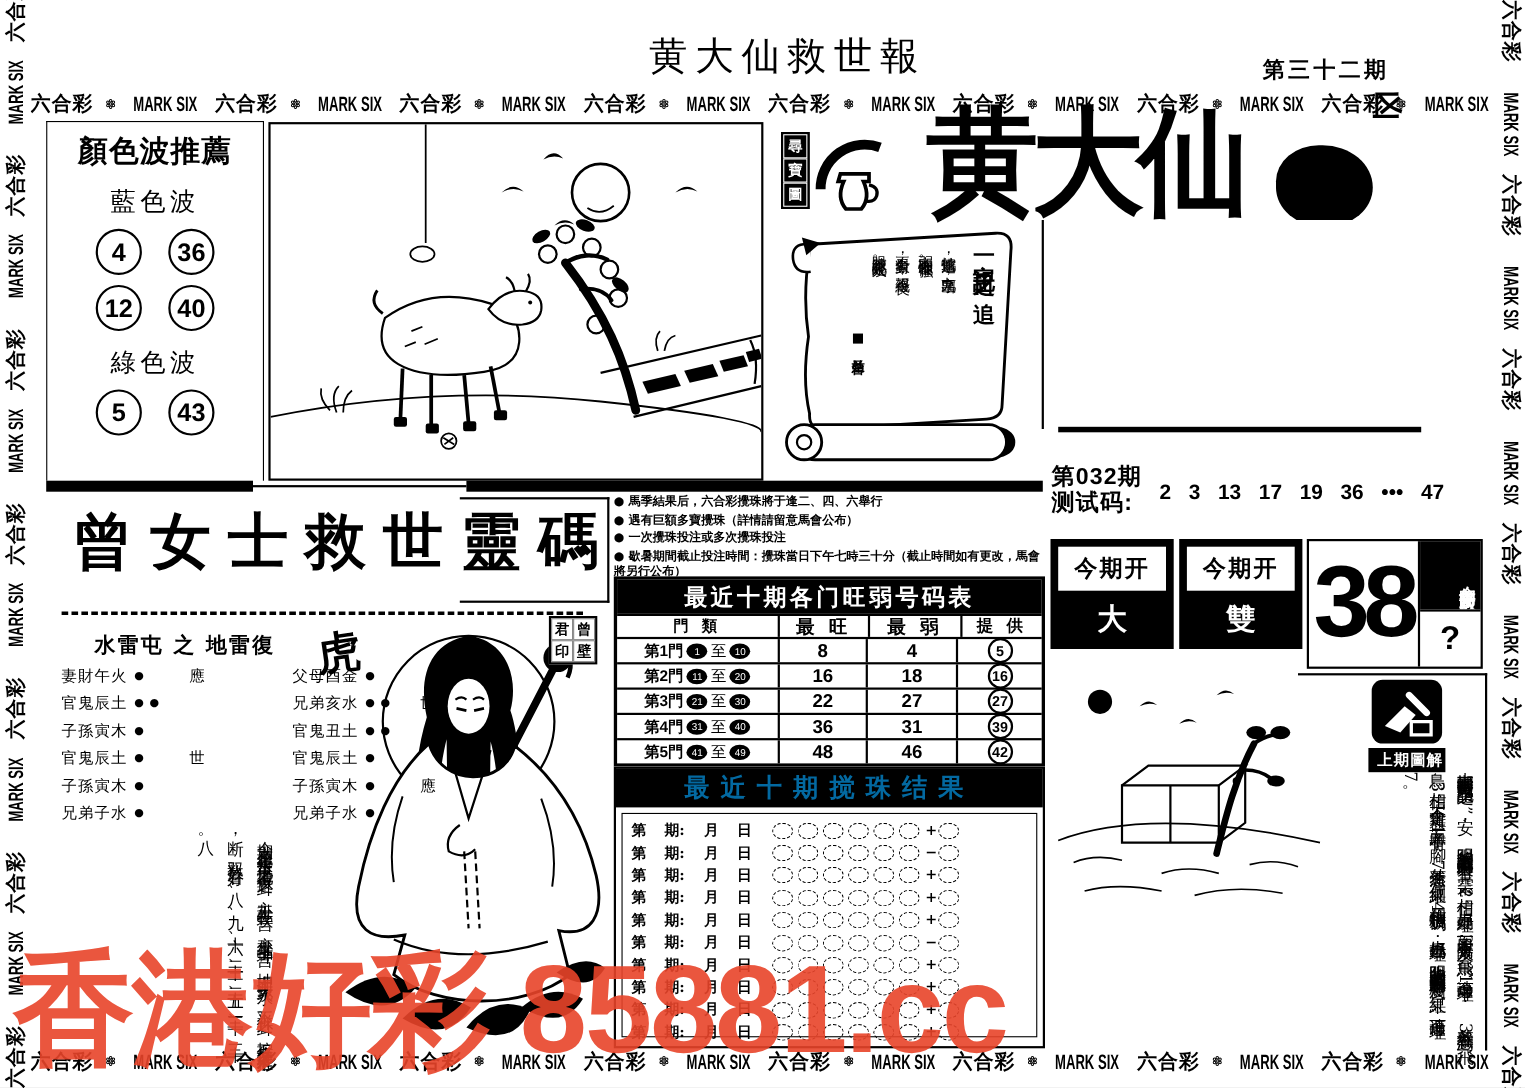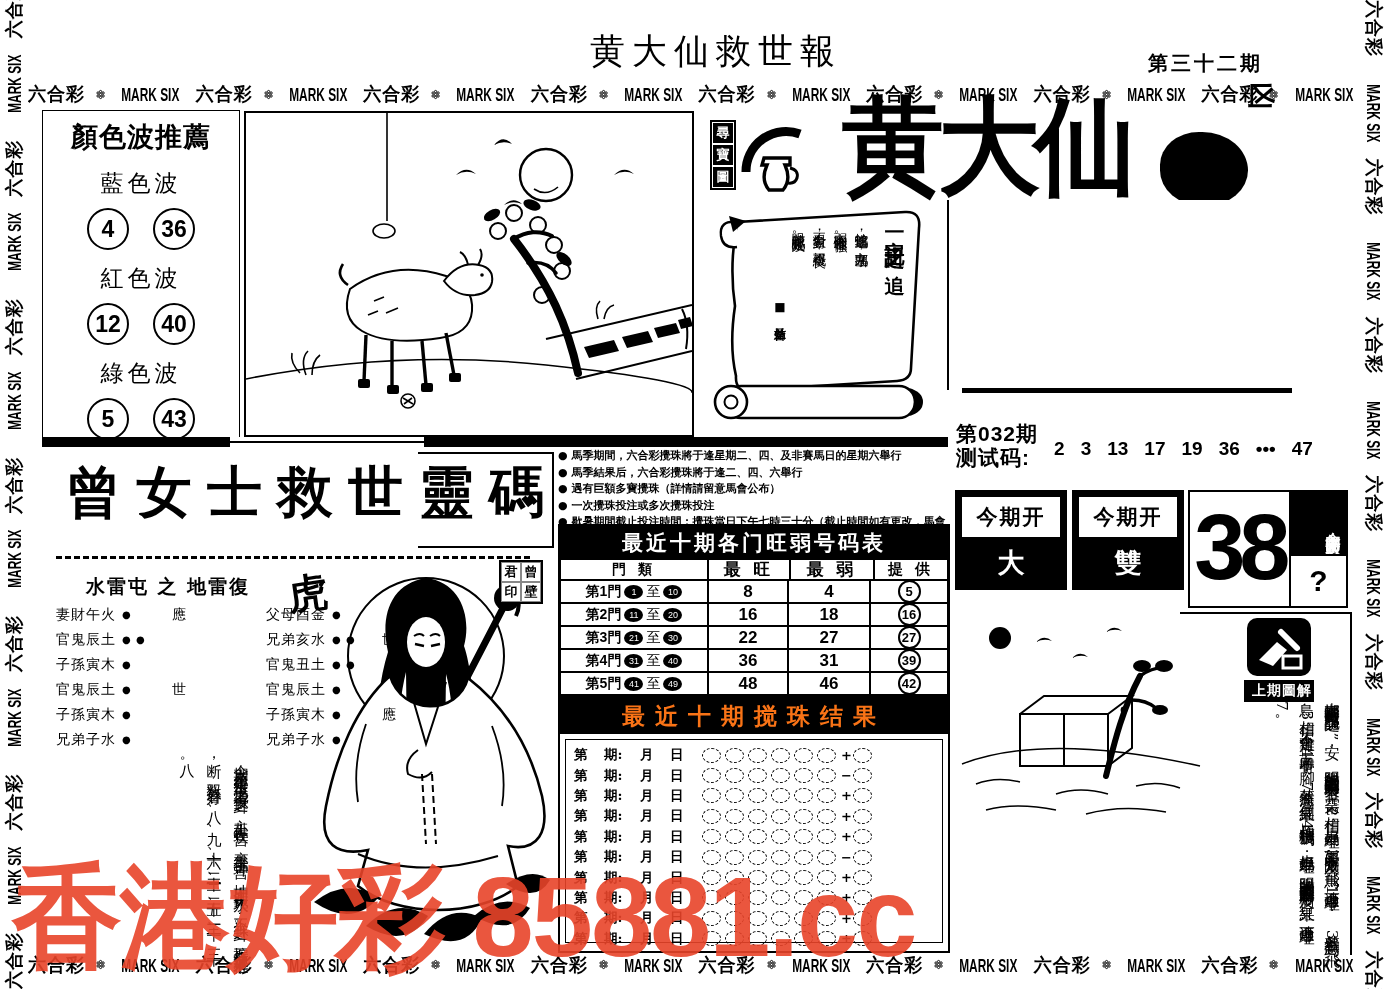--- a/index.html
+++ b/index.html
@@ -83,21 +83,21 @@
   .hot-head{font-weight:bold;font-size:15px;letter-spacing:4px;height:21px;}
   .hc{height:100%;display:flex;align-items:center;justify-content:center;border-left:2px solid #000;}
   .hc:first-child{border-left:none;}
   .c1{width:146px;font-size:14px;gap:3px;} .c2{width:80px;} .c3{width:82px;} .c4{flex:1;}
   .c2,.c3{font-size:17px;font-weight:bold;}
   .chip{display:inline-block;min-width:19px;height:14px;background:#000;color:#fff;border-radius:50%;font-size:9px;line-height:14px;text-align:center;padding:0 2px;}
   .give-ball{width:23px;height:23px;border:2px solid #000;border-radius:50%;font-size:13px;font-weight:bold;line-height:20px;text-align:center;}
 
   
   #results{position:absolute;left:558px;top:697px;width:392px;height:256px;border:2px solid #000;background:#fff;}
-  .res-title{height:35px;background:#000;color:#f97316;display:flex;align-items:center;justify-content:center;font-size:23px;font-weight:900;letter-spacing:10px;font-family:Liberation Serif, serif;}
+  .res-title{height:35px;background:#000;color:#0369a1;display:flex;align-items:center;justify-content:center;font-size:23px;font-weight:900;letter-spacing:10px;font-family:Liberation Serif, serif;}
   .res-body{margin:5px;border:1px solid #000;height:204px;padding:5px 4px 2px 8px;}
   .res-row{display:flex;align-items:center;height:20.4px;font-family:"DejaVu Serif",serif;font-size:13.5px;font-weight:bold;}
   .rl{display:inline-block;} .w1{width:30px;} .w2{width:36px;} .w3{width:30px;} .w4{width:26px;}
   .circles{display:flex;align-items:center;margin-left:6px;}
   .rc{width:19px;height:15px;border:1.5px dashed #000;border-radius:50%;margin-right:4px;flex:0 0 auto;}
   .sign{width:13px;text-align:center;font-size:13px;font-weight:bold;}
 
   
   #bar-left{position:absolute;left:42px;top:437px;width:188px;height:10px;background:#000;}
   #bar-mid-line{position:absolute;left:230px;top:441px;width:194px;height:2px;background:#000;}
@@ -540,21 +540,20 @@
   <div id="page-title" data-name="page-title">黄大仙救世報</div>
   <div id="issue-no" data-name="issue-number">第三十二期</div>
 
   <div id="color-panel" data-name="color-wave-panel">
     <div class="panel-title" data-name="color-wave-title">顏色波推薦</div>
     <div class="wave-label" data-name="blue-wave-label">藍色波</div>
     <div class="wave-nums">
       <div class="numball" data-name="blue-wave-number">4</div>
       <div class="numball" data-name="blue-wave-number">36</div>
     </div>
-    <div class="wave-label" data-name="red-wave-label">紅色波</div>
     <div class="wave-nums">
       <div class="numball" data-name="red-wave-number">12</div>
       <div class="numball" data-name="red-wave-number">40</div>
     </div>
     <div class="wave-label" data-name="green-wave-label">綠色波</div>
     <div class="wave-nums">
       <div class="numball" data-name="green-wave-number">5</div>
       <div class="numball" data-name="green-wave-number">43</div>
     </div>
   </div>
@@ -706,21 +705,20 @@
         <div class="count-hdr" data-name="year-count-label">
           <span>今年開</span><span>出次數</span>
         </div>
         <div class="count-q" data-name="year-count-value">?</div>
       </div>
     </div>
   </div>
 
   <div id="betting" data-name="betting-time-section">
     <div id="bt-lines">
-        <div class="bt-line" data-name="betting-rule">● 馬季期間，六合彩攪珠將于逢星期二、四、及非賽馬日的星期六舉行</div>
         <div class="bt-line" data-name="betting-rule">● 馬季結果后，六合彩攪珠將于逢二、四、六舉行</div>
         <div class="bt-line" data-name="betting-rule">● 遇有巨額多寶攪珠（詳情請留意馬會公布）</div>
         <div class="bt-line" data-name="betting-rule">● 一次攪珠投注或多次攪珠投注</div>
         <div class="bt-line" data-name="betting-rule">● 歇暑期間截止投注時間：攪珠當日下午七時三十分（截止時間如有更改，馬會將另行公布）</div>
       </div>
   </div>
 
   <div id="hot" data-name="hot-weak-table">
     <div class="hot-title" data-name="hot-table-title">最近十期各门旺弱号码表</div>
     <div class="hot-row hot-head" data-name="hot-table-header">

